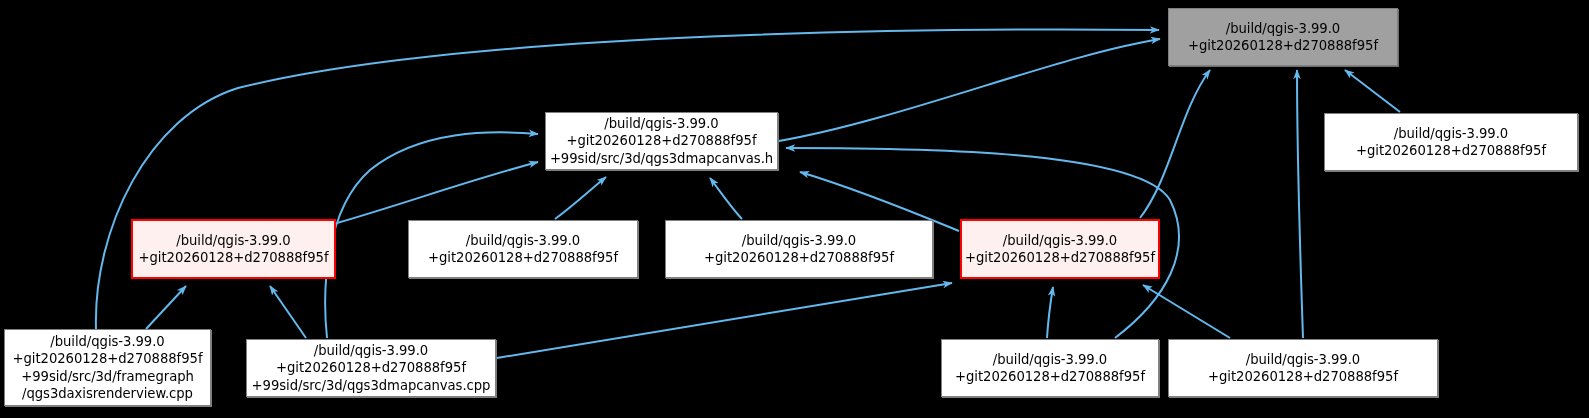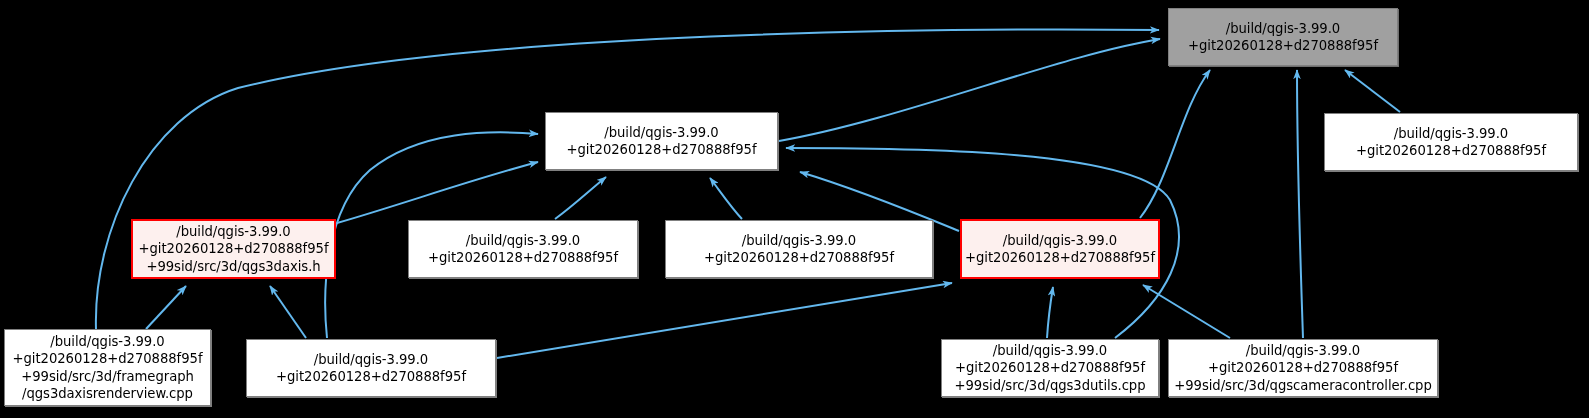--- a/index.html
+++ b/index.html
@@ -90,29 +90,29 @@
   </svg>
 
   <div id="node-layer">
       <div class="node root" style="left: 1168px; top: 8px; width: 230px; height: 58px;">
         <span class="ln">/build/qgis-3.99.0</span>
         <span class="ln">+git20260128+d270888f95f</span>
       </div>
       <div class="node plain" style="left: 545px; top: 112px; width: 233px; height: 58px;">
         <span class="ln">/build/qgis-3.99.0</span>
         <span class="ln">+git20260128+d270888f95f</span>
+        <span class="ln">+99sid/src/3d/qgs3dmapcanvas.h</span>
       </div>
       <div class="node plain" style="left: 1324px; top: 113px; width: 254px; height: 58px;">
         <span class="ln">/build/qgis-3.99.0</span>
         <span class="ln">+git20260128+d270888f95f</span>
       </div>
       <div class="node hdr" style="left: 131px; top: 219px; width: 205px; height: 60px;">
         <span class="ln">/build/qgis-3.99.0</span>
         <span class="ln">+git20260128+d270888f95f</span>
-        <span class="ln">+99sid/src/3d/qgs3daxis.h</span>
       </div>
       <div class="node plain" style="left: 408px; top: 220px; width: 230px; height: 58px;">
         <span class="ln">/build/qgis-3.99.0</span>
         <span class="ln">+git20260128+d270888f95f</span>
       </div>
       <div class="node plain" style="left: 665px; top: 220px; width: 268px; height: 58px;">
         <span class="ln">/build/qgis-3.99.0</span>
         <span class="ln">+git20260128+d270888f95f</span>
       </div>
       <div class="node hdr" style="left: 960px; top: 219px; width: 200px; height: 60px;">
@@ -121,26 +121,25 @@
       </div>
       <div class="node plain" style="left: 4px; top: 329px; width: 207px; height: 77px;">
         <span class="ln">/build/qgis-3.99.0</span>
         <span class="ln">+git20260128+d270888f95f</span>
         <span class="ln">+99sid/src/3d/framegraph</span>
         <span class="ln">/qgs3daxisrenderview.cpp</span>
       </div>
       <div class="node plain" style="left: 246px; top: 339px; width: 250px; height: 58px;">
         <span class="ln">/build/qgis-3.99.0</span>
         <span class="ln">+git20260128+d270888f95f</span>
+        <span class="ln">+99sid/src/3d/qgs3dmapcanvas.cpp</span>
       </div>
       <div class="node plain" style="left: 941px; top: 339px; width: 218px; height: 58px;">
         <span class="ln">/build/qgis-3.99.0</span>
         <span class="ln">+git20260128+d270888f95f</span>
-        <span class="ln">+99sid/src/3d/qgs3dutils.cpp</span>
       </div>
       <div class="node plain" style="left: 1168px; top: 339px; width: 270px; height: 58px;">
         <span class="ln">/build/qgis-3.99.0</span>
         <span class="ln">+git20260128+d270888f95f</span>
-        <span class="ln">+99sid/src/3d/qgscameracontroller.cpp</span>
       </div>
     </div>
 
 </div>
 
 </body></html>

